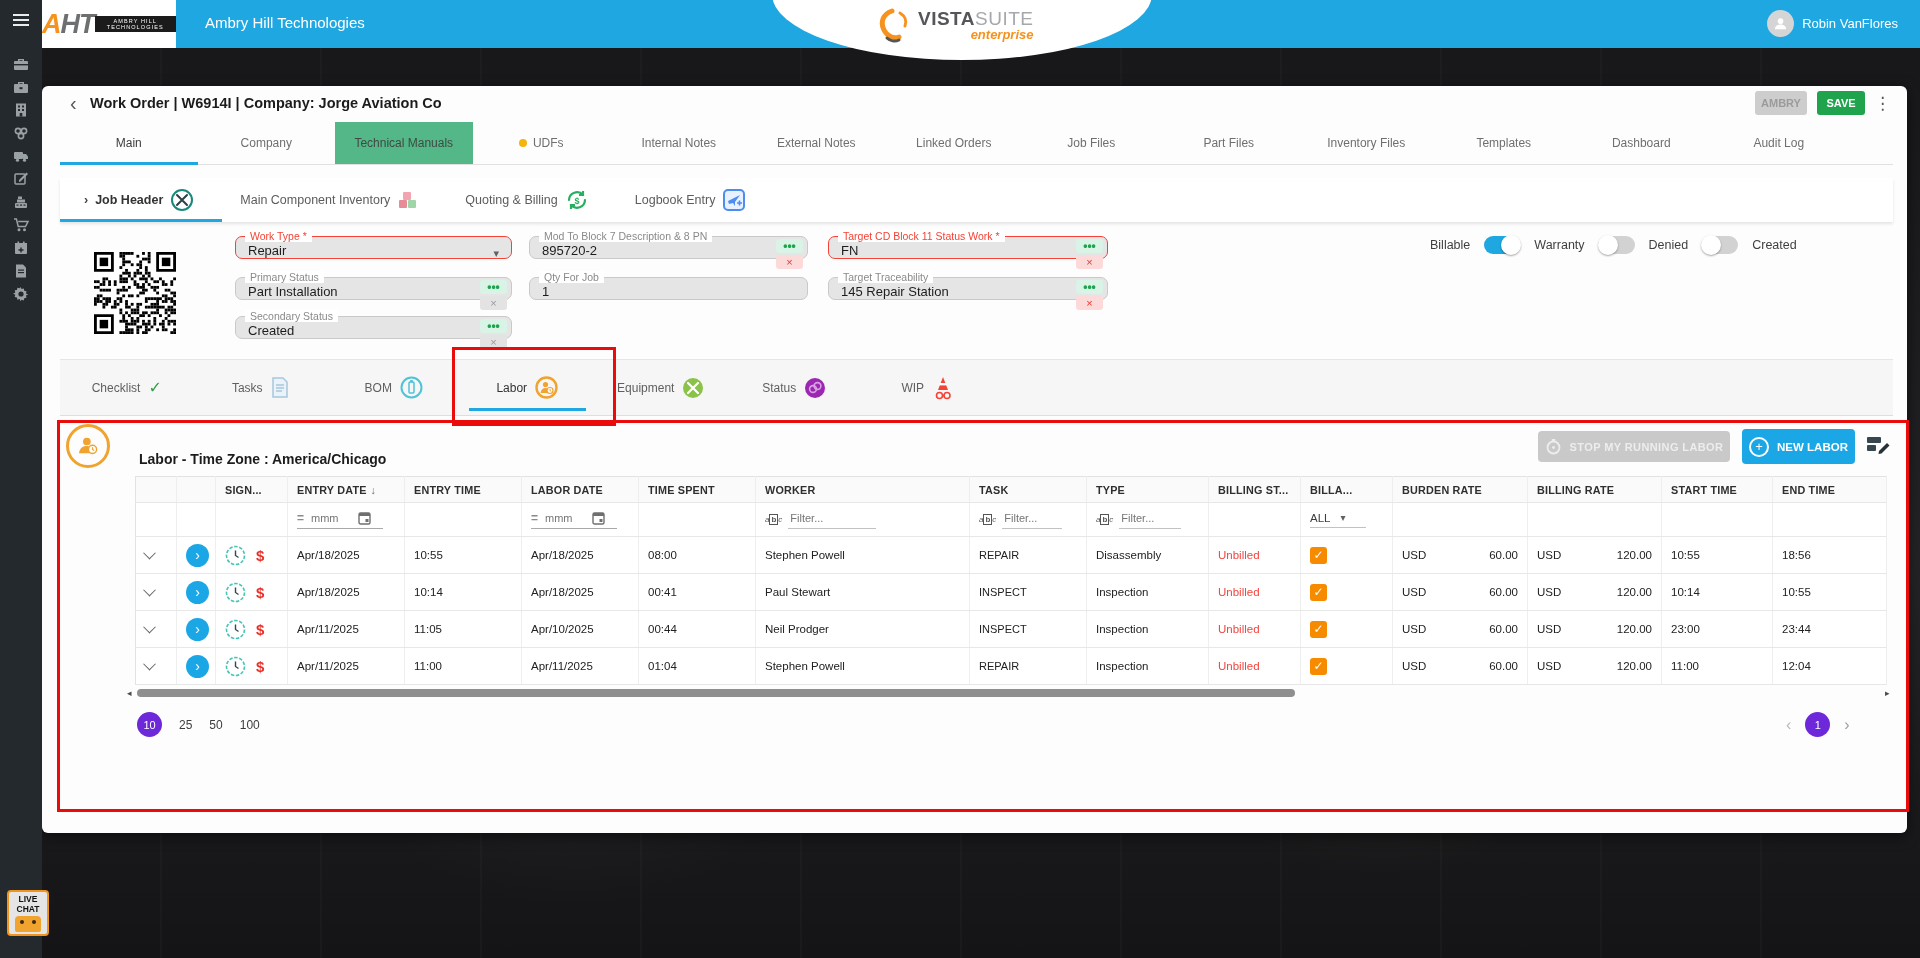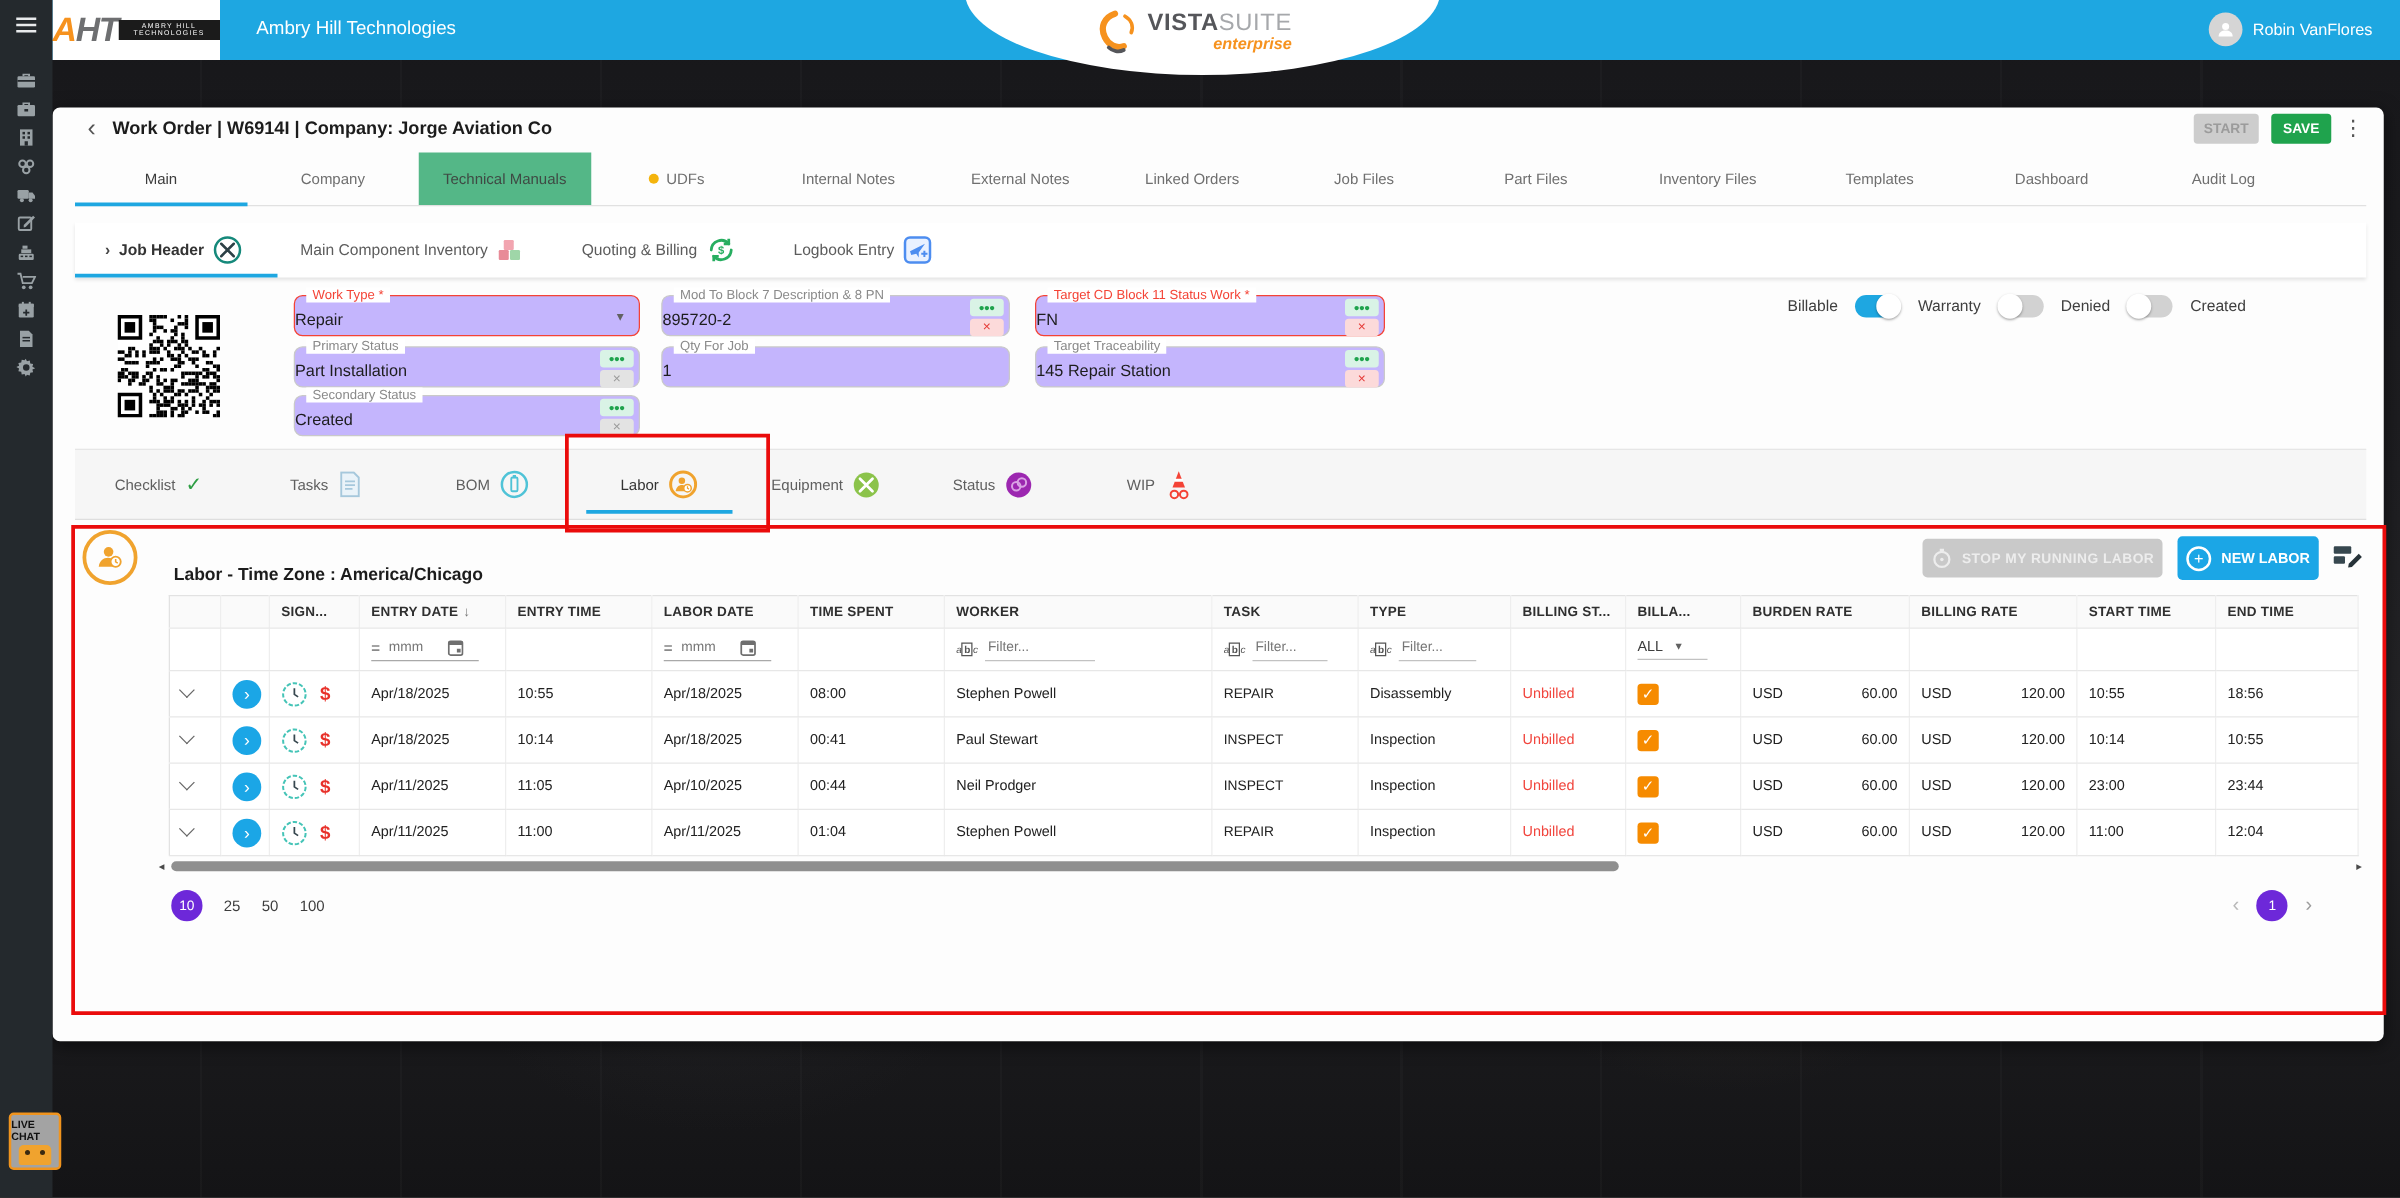--- a/index.html
+++ b/index.html
@@ -26,21 +26,21 @@
   .brand-suite{font-size:19px;color:#a6a8ab;letter-spacing:.5px;}
   .brand-ent{display:block;text-align:right;color:#f6921e;font-size:13px;font-weight:bold;font-style:italic;}
   .user{position:absolute;right:22px;top:10px;display:flex;align-items:center;gap:8px;z-index:6;color:#fff;font-size:13px;}
   .avatar{width:27px;height:27px;border-radius:50%;background:#d5d5d5;display:flex;align-items:center;justify-content:center;}
   
   .sidebar{position:absolute;left:0;top:0;width:42px;height:958px;background:#24292d;z-index:6;}
   .hamburger{position:absolute;left:13px;top:14px;width:16px;cursor:pointer;}
   .hamburger i{display:block;height:2px;background:#e8eaec;margin:0 0 3px 0;}
   .side-icons{position:absolute;left:0;top:56px;width:42px;display:flex;flex-direction:column;align-items:center;gap:7px;}
   .sic{width:16px;height:16px;opacity:.85;}
-  .live-chat{position:absolute;left:7px;top:890px;width:38px;background:#a3a3a3;border:2px solid #f0941e;border-radius:4px;font-weight:bold;font-size:8.5px;line-height:9.5px;color:#111;padding-top:3px;}
+  .live-chat{position:absolute;left:7px;top:890px;width:38px;background:#e5e5e5;border:2px solid #f0941e;border-radius:4px;text-align:center;font-weight:bold;font-size:8.5px;line-height:9.5px;color:#111;padding-top:3px;}
   .live-bot{margin:2px auto 2px auto;width:26px;height:16px;background:#f0a32e;border-radius:4px 4px 2px 2px;position:relative;}
   .live-bot:before{content:"";position:absolute;left:5px;top:4px;width:4px;height:4px;border-radius:50%;background:#3a2a10;}
   .live-bot:after{content:"";position:absolute;right:5px;top:4px;width:4px;height:4px;border-radius:50%;background:#3a2a10;}
   
   .card{position:absolute;left:42px;top:86px;width:1865px;height:747px;background:#fdfdfd;border-radius:6px;z-index:2;box-shadow:0 3px 14px rgba(0,0,0,.55);}
   .back-icon{position:absolute;left:28px;top:6px;font-size:20px;color:#555;cursor:pointer;}
   .wo-title{position:absolute;left:48px;top:9px;font-size:14.5px;font-weight:bold;color:#1c1c1c;}
   .btn{position:absolute;top:5px;height:24px;border-radius:3px;font-size:11px;font-weight:bold;display:flex;align-items:center;justify-content:center;cursor:pointer;box-sizing:border-box;}
   .btn-print{right:100px;width:52px;background:#cdcdcd;color:#9b9b9b;}
   .btn-save{right:42px;width:48px;background:#1fa34d;color:#fff;}
@@ -53,21 +53,21 @@
   .tab.green{background:#54b787;color:#3f4a44;}
   .dot{width:8px;height:8px;border-radius:50%;background:#f4b40d;display:inline-block;}
   
   .subnav{position:absolute;left:18px;top:92px;width:1833px;height:44px;background:#fff;box-shadow:0 2px 3px rgba(0,0,0,.10);display:flex;align-items:center;}
   .subnav-item{display:flex;align-items:center;gap:7px;font-size:12.5px;color:#5c5c5c;cursor:pointer;margin-right:46px;}
   .subnav-item:first-child{margin-left:24px;font-weight:bold;color:#333;}
   .subnav-underline{position:absolute;left:0px;bottom:0;width:162px;height:3px;background:#1ea7e1;}
   
   .qr{position:absolute;left:52px;top:166px;width:82px;height:82px;}
   .qr svg{width:82px;height:82px;fill:#000;}
-  .fgroup{position:absolute;width:277px;height:33px;background:#c4b5fd;border:1px solid #c9c9c9;border-radius:7px;box-sizing:border-box;display:flex;align-items:center;padding:6px 12px 0 0;font-size:13px;color:#1d1d1d;}
+  .fgroup{position:absolute;width:277px;height:23px;background:#e5e5e5;border:1px solid #c9c9c9;border-radius:7px;box-sizing:border-box;display:flex;align-items:center;padding:6px 12px 0 12px;font-size:13px;color:#1d1d1d;}
   .fgroup .flabel{position:absolute;top:-7px;left:9px;background:#fff;padding:0 5px;font-size:10.5px;color:#8a8a8a;white-space:nowrap;}
   .fgroup.error{border:1.5px solid #f44336;}
   .fgroup.error .flabel{color:#f44336;}
   .caret{position:absolute;right:12px;top:10px;color:#616161;font-size:11px;}
   .chips{position:absolute;right:4px;top:2px;display:flex;flex-direction:column;gap:2px;align-items:center;}
   .chip{width:27px;height:14px;border-radius:3px;display:flex;align-items:center;justify-content:center;font-size:11px;cursor:pointer;}
   .chip.dots{background:#d9f3e6;color:#1fa34d;font-weight:bold;font-size:12px;line-height:6px;}
   .chip.xred{background:#fcdada;color:#e53935;}
   .chip.xgray{background:#e3e3e3;color:#9a9a9a;}
   .toggles{position:absolute;left:1388px;top:150px;display:flex;align-items:center;gap:14px;font-size:12.5px;color:#3f3f3f;}
@@ -234,21 +234,21 @@
   </nav>
 
   <div class="logo-box">
     <div class="logo-letters"><span class="a">A</span><span>HT</span></div>
     <div class="logo-strip">AMBRY HILL TECHNOLOGIES</div>
   </div>
 
   <main class="card">
     <span class="back-icon">‹</span>
     <h1 class="wo-title" style="margin:0;">Work Order | W6914I | Company: Jorge Aviation Co</h1>
-    <div class="btn btn-print">START</div>
+    <div class="btn btn-print">AMBRY</div>
     <div class="btn btn-save">SAVE</div>
     <span class="kebab">⋮</span>
 
     <div class="tabs">
       <div class="tab active">
           <span>Main</span>
         </div>
       <div class="tab">
           <span>Company</span>
         </div>

